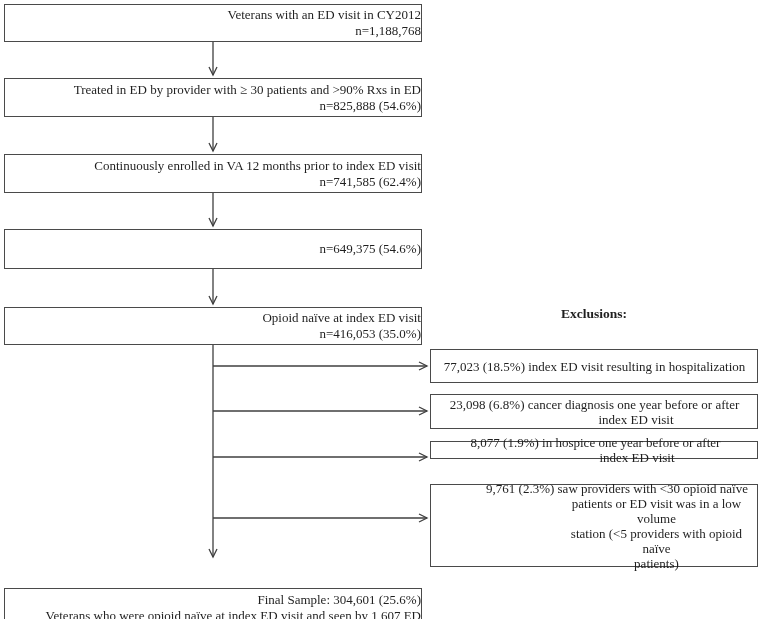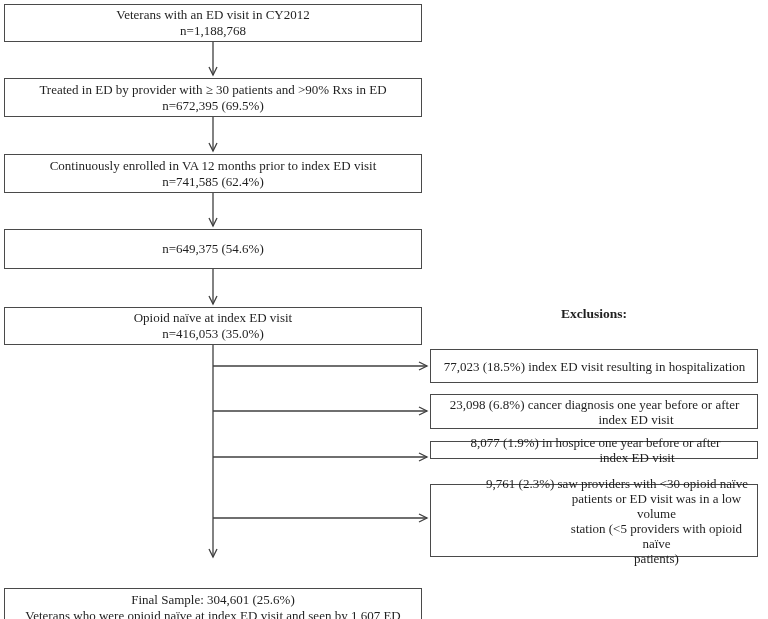--- a/index.html
+++ b/index.html
@@ -25,21 +25,21 @@
     background: #ffffff;
     display: flex;
     flex-direction: column;
     justify-content: center;
     font-size: 13px;
     line-height: 16px;
   }
   .main {
     left: 4px;
     width: 418px;
-    text-align: center;
+    text-align: right;
   }
   .excl {
     left: 430px;
     width: 328px;
     text-align: center;
     line-height: 15px;
     padding: 1px 2px 1px 3px;
   }
   .excl-header {
     position: absolute;
@@ -78,21 +78,21 @@
     <line x1="213" y1="518" x2="427" y2="518" stroke="#3f3f3f" stroke-width="1.3" marker-end="url(#arrowhead)"></line>
   </svg>
 
   <div class="box main" style="top:4px; height:38px;">
     <div class="bline">Veterans with an ED visit in CY2012</div>
     <div class="bline">n=1,188,768</div>
   </div>
 
   <div class="box main" style="top:78px; height:39px;">
     <div class="bline">Treated in ED by provider with ≥ 30 patients and &gt;90% Rxs in ED</div>
-    <div class="bline">n=672,395 (69.5%)</div>
+    <div class="bline">n=825,888 (54.6%)</div>
   </div>
 
   <div class="box main" style="top:154px; height:39px;">
     <div class="bline">Continuously enrolled in VA 12 months prior to index ED visit</div>
     <div class="bline">n=741,585 (62.4%)</div>
   </div>
 
   <div class="box main" style="top:229px; height:40px;">
     <div class="bline">n=649,375 (54.6%)</div>
   </div>
@@ -111,21 +111,21 @@
   <div class="box excl" style="top:394px; height:35px;">
     <div class="bline">23,098 (6.8%) cancer diagnosis one year before or after</div>
     <div class="bline ind-e2">index ED visit</div>
   </div>
 
   <div class="box excl" style="top:441px; height:18px;">
     <div class="bline ind-e3a">8,077 (1.9%) in hospice one year before or after</div>
     <div class="bline ind-e3b">index ED visit</div>
   </div>
 
-  <div class="box excl" style="top:484px; height:73px;padding-left:48px;">
+  <div class="box excl" style="top:484px; height:83px;padding-left:48px;">
     <div class="bline">9,761 (2.3%) saw providers with &lt;30 opioid naïve</div>
     <div class="bline ind-e4">patients or ED visit was in a low volume</div>
     <div class="bline ind-e4">station (&lt;5 providers with opioid naïve</div>
     <div class="bline ind-e4">patients)</div>
   </div>
 
   <div class="box main" style="top:588px; height:55px;font-family:Liberation Serif, serif;">
     <div class="bline">Final Sample: 304,601 (25.6%)</div>
     <div class="bline">Veterans who were opioid naïve at index ED visit and seen by 1,607 ED providers from 105 stations</div>
   </div>

